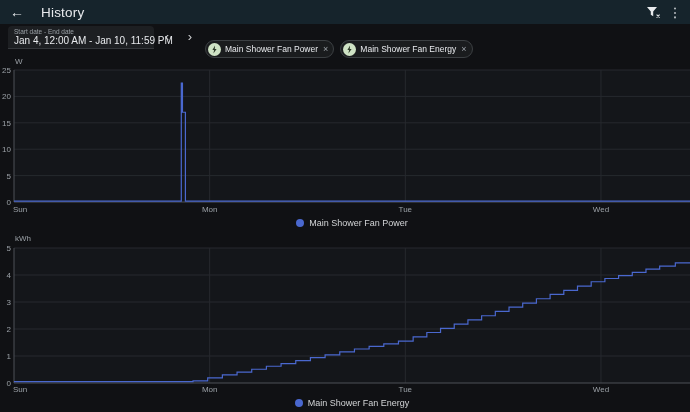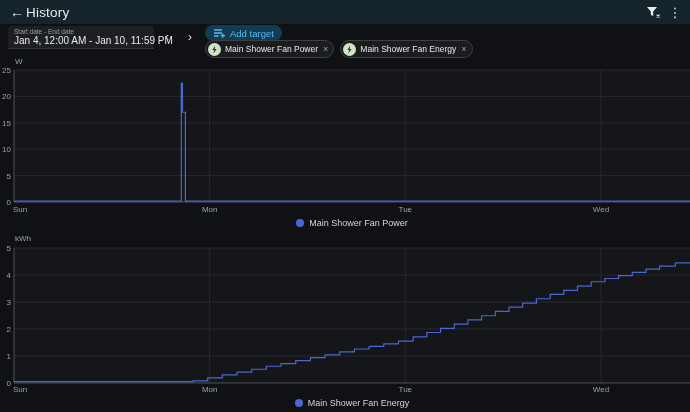--- a/index.html
+++ b/index.html
@@ -9,21 +9,21 @@
     font-family:"Liberation Sans",sans-serif;
     -webkit-font-smoothing:antialiased;
   }
   
   .appbar{
     position:absolute;top:0;left:0;right:0;height:24px;
     background:#16242c;display:flex;align-items:center;
     color:#e8eaed;
   }
   .back-btn{margin-left:10px;font-size:14px;line-height:24px;color:#e8eaed;cursor:pointer;background:none;border:none;padding:0;}
-  .appbar-title{margin-left:2px;font-size:13.5px;font-weight:500;letter-spacing:.2px;}
+  .appbar-title{margin-left:17px;font-size:13.5px;font-weight:500;letter-spacing:.2px;}
   .appbar-spacer{flex:1;}
   .appbar-icon{display:flex;align-items:center;justify-content:center;width:22px;height:24px;cursor:pointer;}
   .dots{font-size:13px;color:#e8eaed;margin-right:4px;}
   
   .controls{position:absolute;top:24px;left:0;right:0;height:34px;}
   .date-field{
     position:absolute;left:8px;top:2px;width:146px;height:23px;
     background:#1d1f22;border-radius:4px 4px 0 0;border-bottom:1px solid #34373b;
     padding:2px 6px 0 6px;box-sizing:border-box;cursor:pointer;
   }
@@ -80,29 +80,20 @@
 </div>
 
 <div class="controls">
   <div class="date-field">
     <span class="date-label">Start date - End date</span>
     <span class="date-value">Jan 4, 12:00 AM - Jan 10, 11:59 PM</span>
   </div>
   <button class="nav-btn nav-prev">‹</button>
   <button class="nav-btn nav-next">›</button>
 
-  <button class="add-target">
-    <span style="display:inline-flex;">
-      <svg width="13" height="11" viewBox="0 0 13 11">
-        <path d="M1 2 h8 M1 5 h8 M1 8 h4.5" stroke="#5cb8f0" stroke-width="1.3"></path>
-        <path d="M9.8 5.4 v4.4 M7.6 7.6 h4.4" stroke="#5cb8f0" stroke-width="1.3"></path>
-      </svg>
-    </span>
-    <span>Add target</span>
-  </button>
 
   <div class="chips-row">
     <div class="chip">
       <span class="chip-avatar">
         <svg width="9" height="9" viewBox="0 0 12 12">
             <path d="M6.7 0.5 L3.2 6.6 H5.4 L4.6 11.3 L8.8 5.2 H6.4 Z" fill="#2f3d2b"></path>
           </svg>
       </span>
       <span class="chip-label">Main Shower Fan Power</span>
       <span class="chip-close">×</span>

